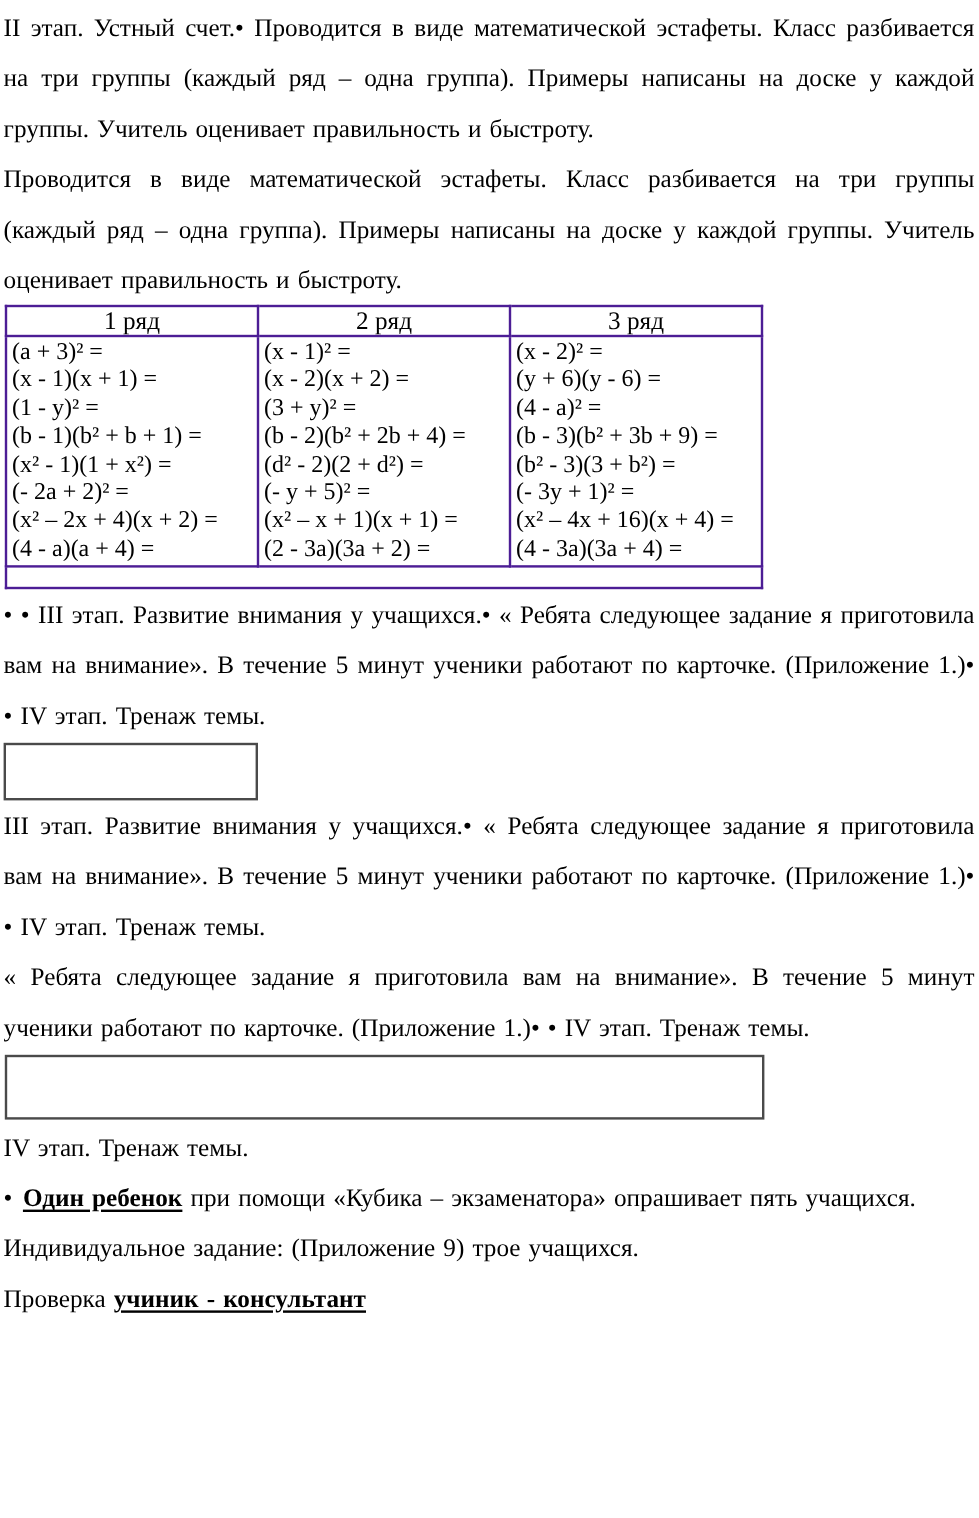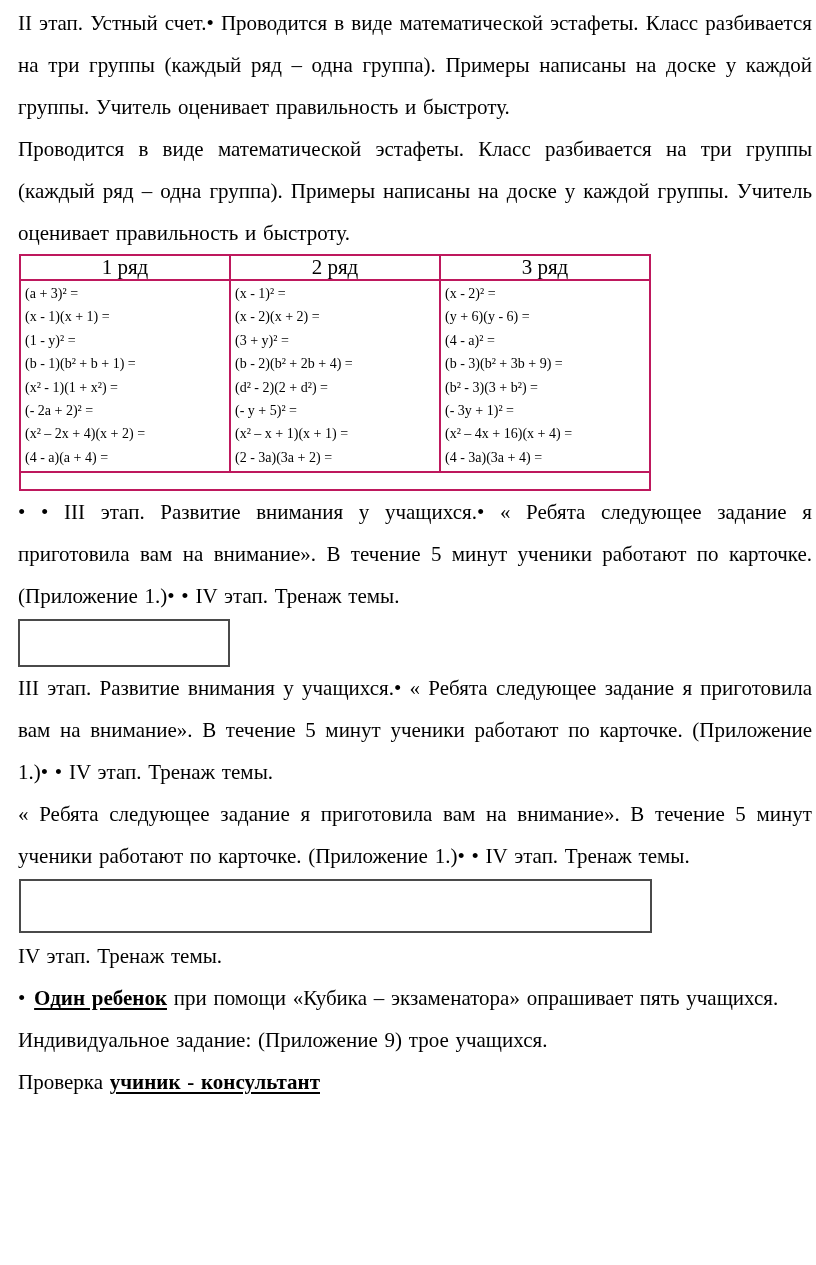--- a/index.html
+++ b/index.html
@@ -5,52 +5,52 @@
   html, body { margin: 0; padding: 0; background: #ffffff; }
   .page {
     width: 816px;
     height: 1265px;
     box-sizing: border-box;
     background: #ffffff;
     color: #000000;
     font-family: "Liberation Serif", serif;
     font-size: 21px;
     line-height: 42px;
-    padding: 2px 4px 0 18px;
+    padding: 2px 4px 0 3px;
     overflow: hidden;
   }
   p.para {
     margin: 0;
     text-align: justify;
     word-spacing: 1.5px;
   }
   .u { text-decoration: underline; text-underline-offset: 3px; font-weight: bold; }
   .bullet { margin-right: 2px; }
 
   table.ex {
     border-collapse: collapse;
     width: 632px;
     margin: 0 0 0 1px;
     table-layout: fixed;
   }
-  table.ex th, table.ex td { border: 2px solid #be185d; }
+  table.ex th, table.ex td { border: 2px solid #4c1d95; }
   table.ex th {
     font-weight: normal;
     font-size: 21px;
     text-align: center;
     height: 21px;
     line-height: 21px;
     padding: 1px 0;
   }
   table.ex td.cell {
     vertical-align: top;
     padding: 1px 2px 2px 4px;
   }
   .formula {
-    font-size: 14px;
+    font-size: 20px;
     line-height: 23.4px;
     white-space: nowrap;
     text-align: left;
     word-spacing: 0;
   }
   tr.emptyrow td { height: 16px; padding: 0; }
 
   .box { border: 2px solid #4a4a4a; background: #ffffff; box-sizing: border-box; }
   .box.small { width: 212px; height: 48px; margin: 2px 0 0 0; }
   .box.wide  { width: 633px; height: 54px; margin: 2px 0 2px 1px; }

